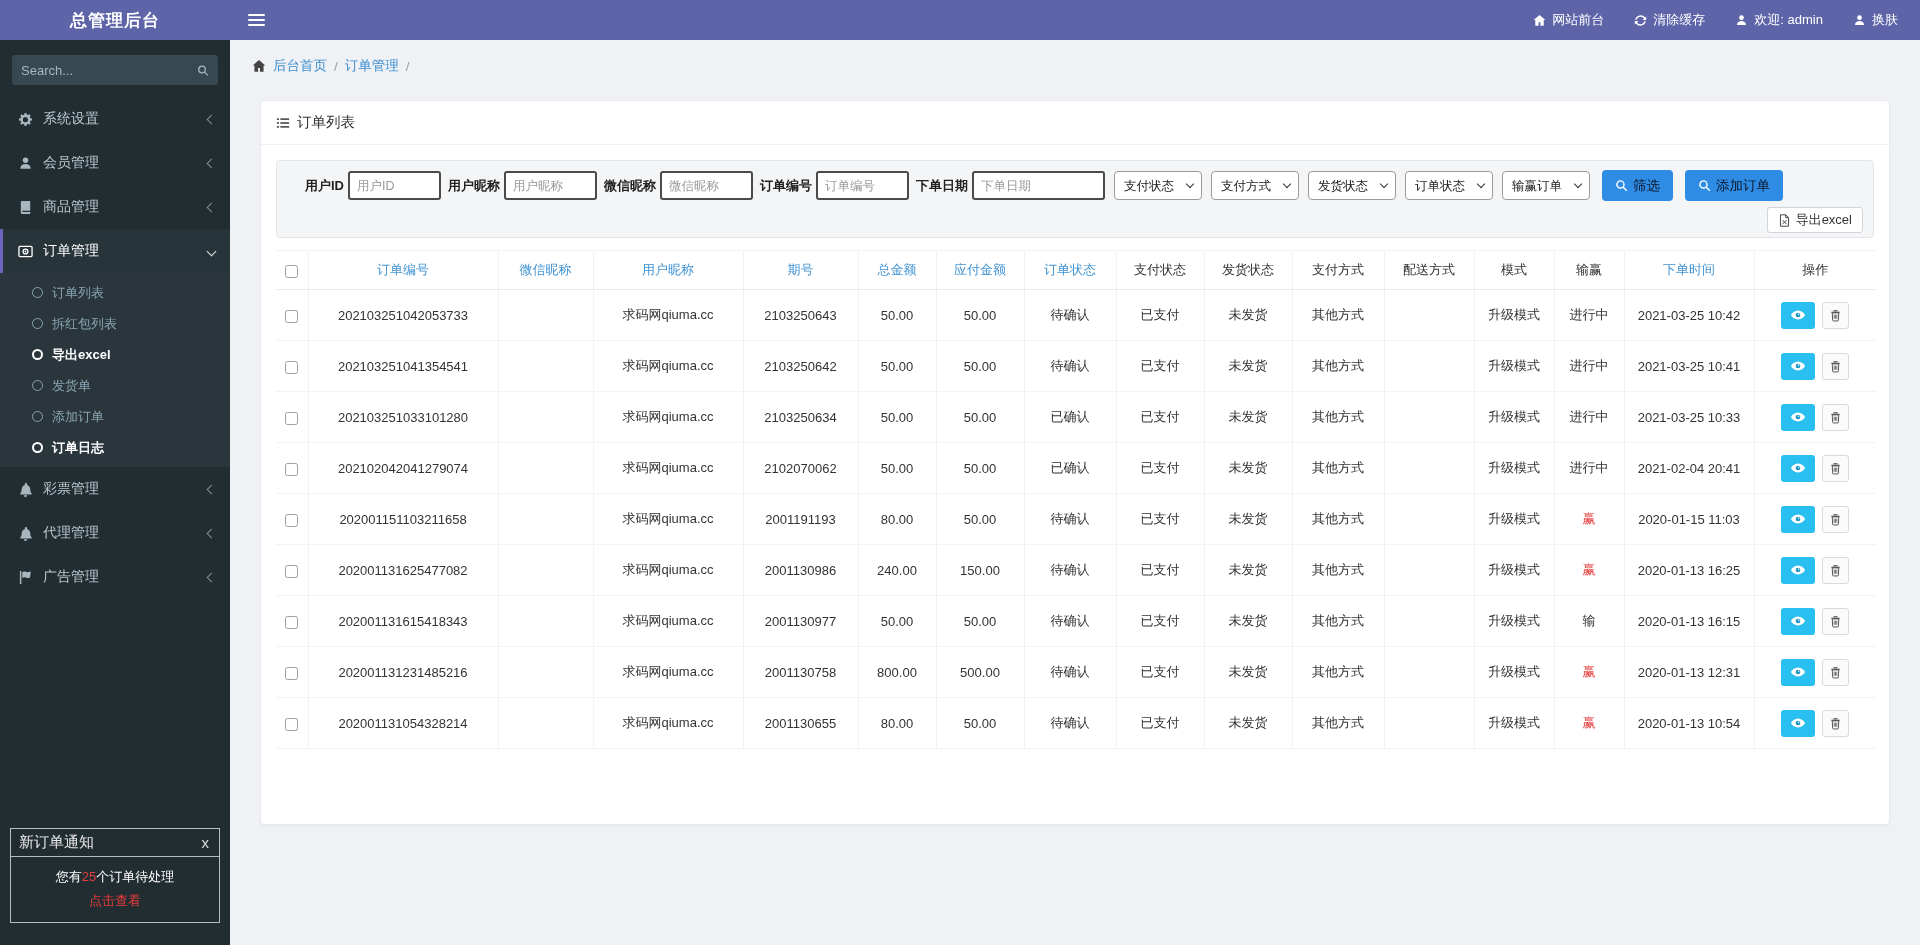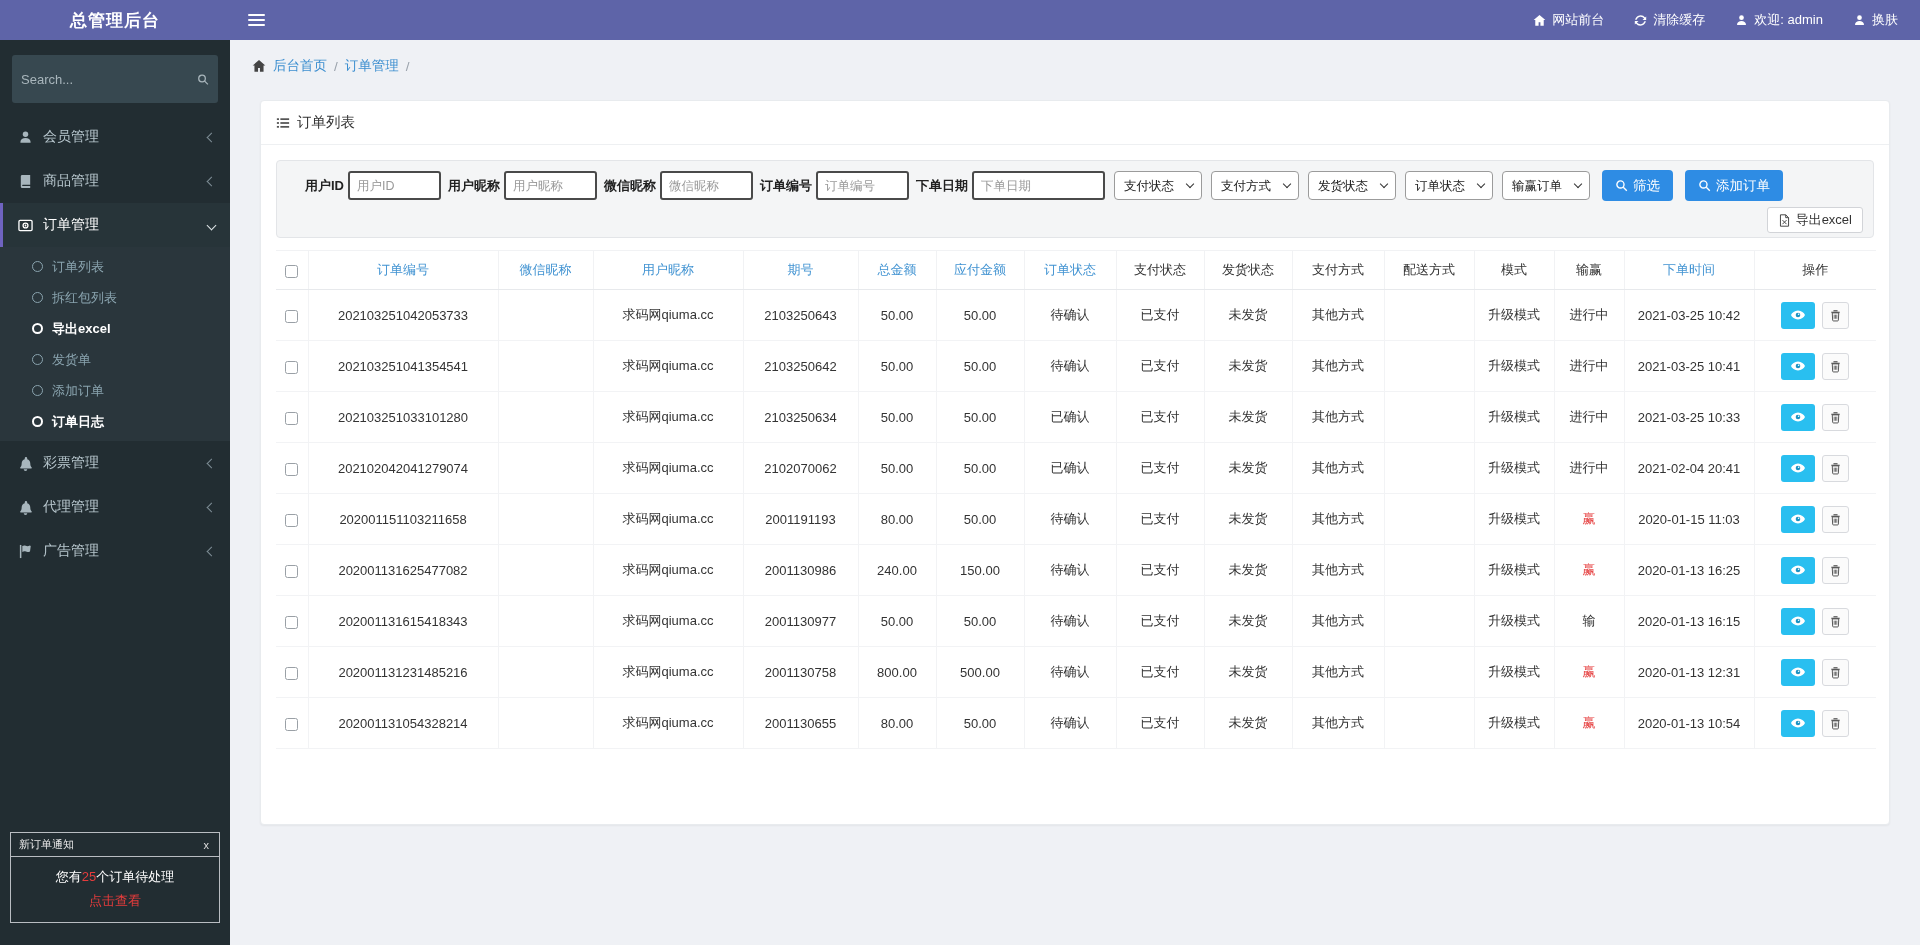--- a/index.html
+++ b/index.html
@@ -14,40 +14,40 @@
   
   .topbar{position:fixed;top:0;left:0;width:1920px;height:40px;background:var(--topbar-purple);display:flex;align-items:center;z-index:10}
   .brand{width:230px;text-align:center;color:#fff;font-size:17px;font-weight:bold;letter-spacing:1px}
   .hamburger{margin-left:18px;display:flex;flex-direction:column;gap:3px;cursor:pointer}
   .hamburger span{display:block;width:17px;height:2px;background:#fff;border-radius:1px}
   .top-nav{margin-left:auto;display:flex;align-items:center;gap:30px;padding-right:22px}
   .tn-item{display:flex;align-items:center;gap:6px;color:#fff;font-size:13px;cursor:pointer}
   .tn-item .ico{width:13px;height:13px;color:#fff}
   
   .sidebar{position:fixed;top:40px;left:0;width:230px;height:905px;background:var(--sidebar-dark)}
-  .search-box{margin:15px 12px 12px;height:48px;background:#374850;border-radius:3px;display:flex;align-items:center;padding:0 9px}
+  .search-box{margin:15px 12px 12px;height:30px;background:#374850;border-radius:3px;display:flex;align-items:center;padding:0 9px}
   .search-box input{flex:1;background:transparent;border:none;outline:none;color:#ccc;font-size:13px;font-family:inherit}
   .search-box input::placeholder{color:#a9b6bc}
   .search-box .ico{width:13px;height:13px;color:#a9b6bc;cursor:pointer}
   .side-item{height:44px;display:flex;align-items:center;padding:0 15px;color:#b8c7ce;font-size:14px;cursor:pointer;border-left:3px solid transparent}
   .side-item .ico{width:15px;height:15px;margin-right:10px;color:#a8b6bd}
   .side-item .lbl{flex:1}
   .side-item.active{background:#273439;border-left-color:var(--accent-purple);color:#fff}
   .side-item.active .ico{color:#fff}
   .chev{width:7px;height:7px;border-right:1.6px solid #7e8e96;border-bottom:1.6px solid #7e8e96;display:inline-block}
   .chev.left{transform:rotate(135deg)}
   .chev.down{transform:rotate(45deg);border-color:#dfe5e8}
   .submenu{background:var(--submenu-dark);padding:4px 0}
   .sub-item{height:31px;display:flex;align-items:center;padding-left:32px;color:#8aa4af;font-size:13px;cursor:pointer}
   .circle-ico{width:11px;height:11px;border:1.6px solid #8aa4af;border-radius:50%;margin-right:9px;flex:0 0 auto}
   .sub-item.on{color:#fff;font-weight:bold}
   .sub-item.on .circle-ico{border-color:#fff;border-width:2px}
   
   .notify{position:absolute;left:10px;right:10px;bottom:22px;border:1px solid #b9bdc2;color:#fff}
-  .notify-hd{display:flex;align-items:center;justify-content:space-between;padding:4px 8px;border-bottom:1px solid #b9bdc2;font-size:11px;color:#e9e9e9}
+  .notify-hd{display:flex;align-items:center;justify-content:space-between;padding:4px 8px;border-bottom:1px solid #b9bdc2;font-size:15px;color:#e9e9e9}
   .notify-x{cursor:pointer;color:#ddd;padding:0 2px}
   .notify-bd{text-align:center;font-size:13px;padding:11px 4px 12px}
   .red{color:var(--alert-red)}
   .notify-link{margin-top:6px;cursor:pointer;font-size:13px}
   
   .main{margin-left:230px;padding-top:40px;height:945px}
   .breadcrumb{padding:17px 0 0 22px;font-size:13.5px;display:flex;align-items:center;gap:7px;color:#9aa2ab}
   .breadcrumb .ico{width:14px;height:14px;color:#444}
   .breadcrumb a{color:var(--link-blue);text-decoration:none;cursor:pointer}
   .card{margin:25px 30px 0 30px;background:#fff;border:1px solid #e8ebee;border-radius:4px;box-shadow:0 1px 2px rgba(0,0,0,.05)}
@@ -58,21 +58,21 @@
   .filter-panel{position:relative;background:#f4f5f6;border:1px solid #e3e5e8;border-radius:4px;padding:9px 26px;height:78px}
   .filter-row{display:flex;align-items:center;flex-wrap:nowrap}
   .f-lb{font-size:13px;font-weight:bold;color:#222;margin:0 4px 0 7px;white-space:nowrap}
   .f-lb:first-child{margin-left:2px}
   .f-in{width:93px;height:29px;border:2px solid #4a4a4a;border-radius:3px;padding:0 7px;font-size:12.5px;font-family:inherit;color:#333;background:#fff;outline:none}
   .f-in::placeholder{color:#999}
   .f-in.wide{width:133px}
   .sel{position:relative;margin-left:9px}
   .sel select{appearance:none;-webkit-appearance:none;width:88px;height:29px;border:1px solid #9b9b9b;border-radius:4px;background:#fff;font-size:12.5px;font-family:inherit;color:#222;padding:0 20px 0 9px;outline:none;cursor:pointer}
   .sel .chev{position:absolute;right:9px;top:10px;width:6px;height:6px;border-color:#333;pointer-events:none}
-  .btn-blue{margin-left:12px;height:31px;padding:0 13px;background:var(--button-blue);color:#ffffff;border:none;border-radius:4px;font-size:13.5px;font-family:Liberation Serif, serif;display:inline-flex;align-items:center;gap:5px;cursor:pointer;white-space:nowrap}
+  .btn-blue{margin-left:12px;height:31px;padding:0 13px;background:var(--button-blue);color:#0f172a;border:none;border-radius:4px;font-size:13.5px;font-family:Liberation Serif, serif;display:inline-flex;align-items:center;gap:5px;cursor:pointer;white-space:nowrap}
   .btn-blue .ico{width:13px;height:13px;color:#fff}
   .btn-export{position:absolute;right:10px;top:46px;height:26px;padding:0 10px;background:#fff;border:1px solid #d2d4d8;border-radius:3px;font-size:13px;font-family:inherit;color:#333;display:inline-flex;align-items:center;gap:5px;cursor:pointer}
   .btn-export .ico{width:13px;height:13px;color:#444}
   
   .stats{margin:16px 2px 0;display:flex;gap:38px;font-size:13px;color:#222}
   
   table{margin-top:12px;width:100%;border-collapse:collapse;table-layout:fixed}
   th{font-size:13px;font-weight:normal;color:#333;padding:10px 2px;border:1px solid #f1f2f4;border-bottom:1px solid #e7e9ec;background:#fff;white-space:nowrap;overflow:hidden}
   th.th-link{color:var(--header-link-blue);cursor:pointer}
   td{font-size:13px;color:#333;text-align:center;height:51px;padding:0 2px;border:1px solid #f2f3f5;background:#fff;white-space:nowrap;overflow:hidden}
@@ -137,20 +137,29 @@
   <div class="search-box">
     <input placeholder="Search..." style="">
     <span class="ico">
         <svg viewBox="0 0 16 16" fill="none" stroke="currentColor" stroke-width="1.7">
           <circle cx="6.7" cy="6.7" r="4.4"></circle>
           <path d="M10.2 10.2l4.3 4.3"></path>
         </svg>
       </span>
   </div>
   <nav id="side-menu">
+      <div class="side-item">
+        <span class="ico">
+          <svg viewBox="0 0 16 16" fill="currentColor">
+            <path fill-rule="evenodd" d="M7 1h2l.3 1.7 1.4.6 1.5-1 1.4 1.4-1 1.5.6 1.4L15 7v2l-1.8.3-.6 1.4 1 1.5-1.4 1.4-1.5-1-1.4.6L9 15H7l-.3-1.8-1.4-.6-1.5 1-1.4-1.4 1-1.5-.6-1.4L1 9V7l1.8-.3.6-1.4-1-1.5 1.4-1.4 1.5 1 1.4-.6L7 1zm1 4.3A2.7 2.7 0 108 11a2.7 2.7 0 000-5.4z"></path>
+          </svg>
+        </span>
+        <span class="lbl">系统设置</span>
+        <span class="chev left"></span>
+      </div>
       <div class="side-item">
         <span class="ico">
           <svg viewBox="0 0 16 16" fill="currentColor">
             <circle cx="8" cy="4.5" r="2.9"></circle>
             <path d="M8 8.5c-3 0-5.4 1.7-5.4 3.9v1.1h10.8v-1.1c0-2.2-2.4-3.9-5.4-3.9z"></path>
           </svg>
         </span>
         <span class="lbl">会员管理</span>
         <span class="chev left"></span>
       </div>

